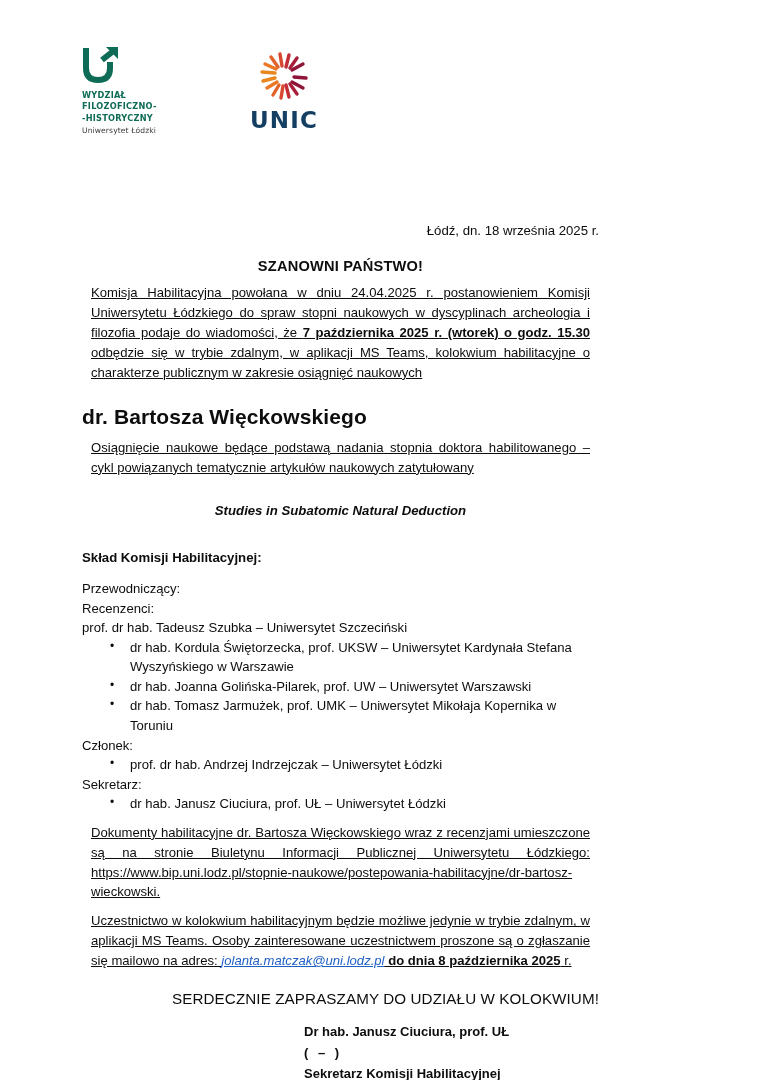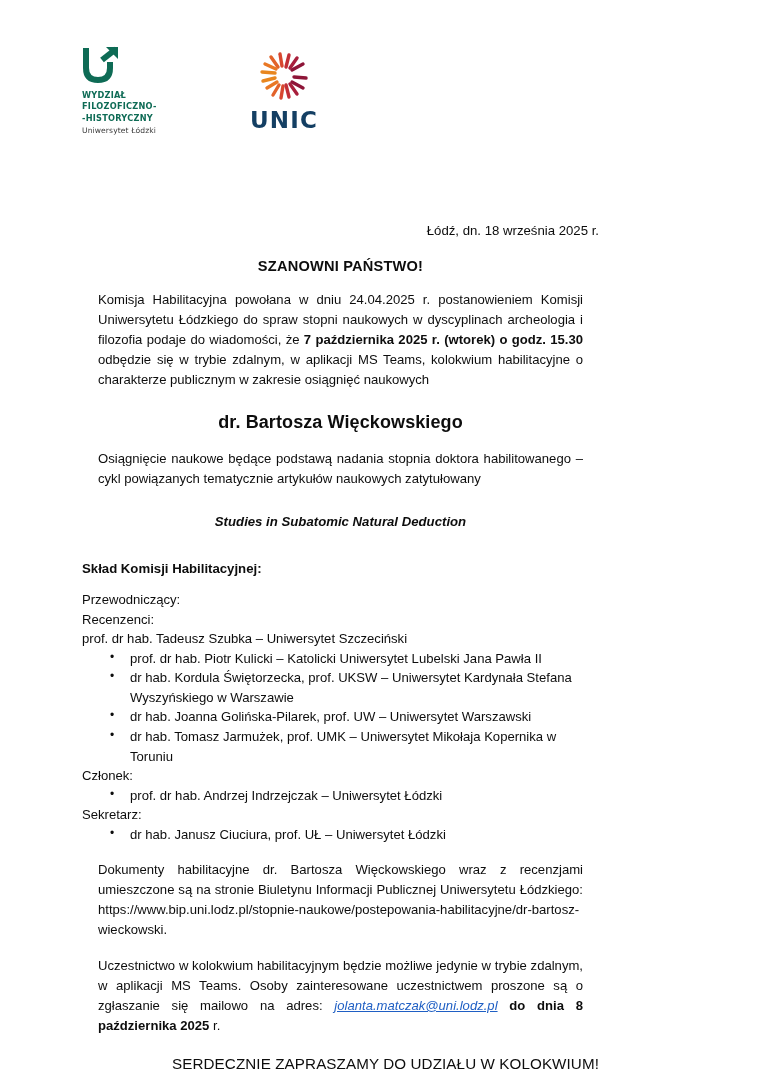--- a/index.html
+++ b/index.html
@@ -95,29 +95,30 @@
     text-align: center;
     font-weight: bold;
     font-size: 14.6px;
     margin-top: 19px;
     letter-spacing: 0.2px;
   }
   p.just {
     text-align: justify;
     font-size: 13.1px;
     line-height: 1.52;
-    margin: 16px;
+    margin: 9px;
+    text-decoration: underline;
   }
   .para-intro { margin-top: 19px; }
   .bold { font-weight: bold; }
 
   .name-title {
-    text-align: center;
-    font-weight: bold;
-    font-size: 18px;
+    text-align: left;
+    font-weight: bold;
+    font-size: 21px;
     margin-top: 22px;
     letter-spacing: 0.1px;
   }
   .para-achv {
     margin-top: 17px;
   }
   .work-title {
     text-align: center;
     font-weight: bold;
     font-style: italic;
@@ -265,21 +266,20 @@
 
     <div class="work-title">Studies in Subatomic Natural Deduction</div>
 
     <div class="section-head">Skład Komisji Habilitacyjnej:</div>
 
     <div class="role-label">Przewodniczący:</div>
     <div class="plain-line">Recenzenci:</div>
     <div class="plain-line">prof. dr hab. Tadeusz Szubka – Uniwersytet Szczeciński</div>
 
     <ul class="members">
-      <li>prof. dr hab. Piotr Kulicki – Katolicki Uniwersytet Lubelski Jana Pawła II</li>
       <li>dr hab. Kordula Świętorzecka, prof. UKSW – Uniwersytet Kardynała Stefana Wyszyńskiego w Warszawie</li>
       <li>dr hab. Joanna Golińska-Pilarek, prof. UW – Uniwersytet Warszawski</li>
       <li>dr hab. Tomasz Jarmużek, prof. UMK – Uniwersytet Mikołaja Kopernika w Toruniu</li>
     </ul>
 
     <div class="plain-line">Członek:</div>
     <ul class="members">
       <li>prof. dr hab. Andrzej Indrzejczak – Uniwersytet Łódzki</li>
     </ul>
 

